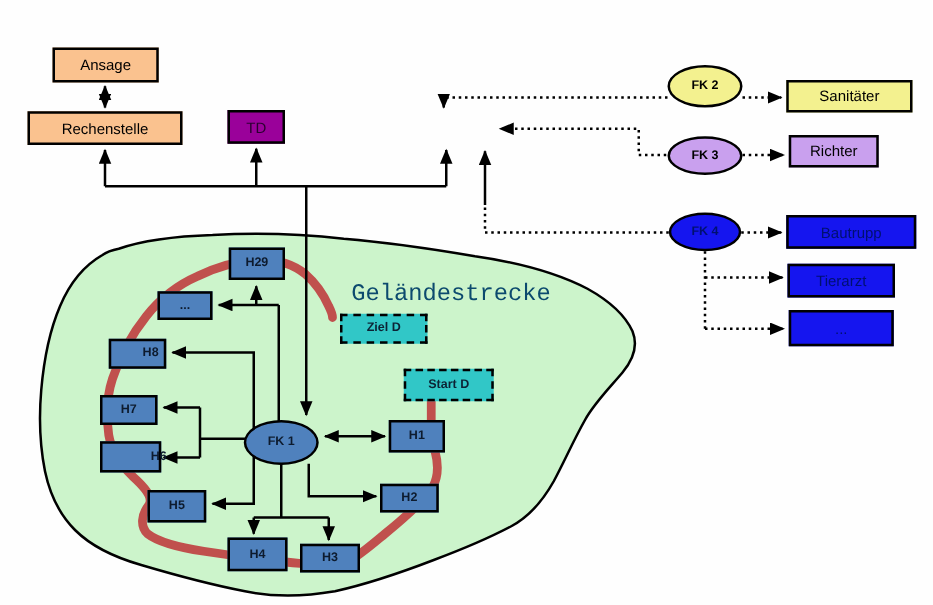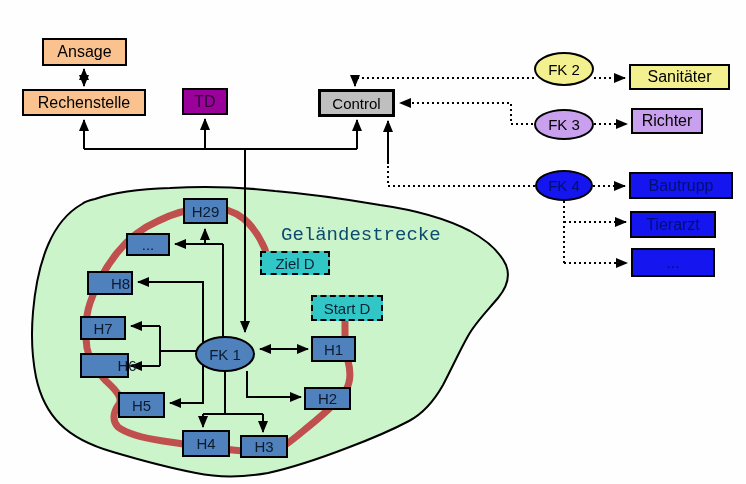--- a/index.html
+++ b/index.html
@@ -1,32 +1,32 @@
 <!DOCTYPE html>
 <html style="--peach: #FAC28F; --magenta: #9A019A; --gray: #BFBFBF; --yellow: #F3F18F; --plum: #C9A0EE; --blue: #1515EF; --steel_blue: #4F81BD; --cyan: #31C7C7; --green_area: #CCF4CB; --route_red: #C0504D; --line_black: #000000;"><head>
 <meta charset="utf-8">
 <style>
   html,body{margin:0;padding:0;background:#fff;}
   #stage{position:relative;width:746px;height:484px;background:#fefefe;overflow:hidden;
          font-family:"Liberation Sans",sans-serif;}
   #wires{position:absolute;left:0;top:0;z-index:1;}
   .node{position:absolute;box-sizing:border-box;border:2px solid #000;z-index:2;
         display:flex;align-items:center;justify-content:center;
-        font-size:16px;color:#000;white-space:nowrap;line-height:1;}
+        font-size:12px;color:#000;white-space:nowrap;line-height:1;}
   .ellipse{border-radius:50%;}
-  .dashedb{border:2px dashed #000;}
+  .dashedb{border:2px dashed #000;margin-left:12px;}
   .peach{background:var(--peach);}
   .magenta{background:var(--magenta);color:#2b0030;}
   .graybx{background:var(--gray);border-width:3px;}
   .yellow{background:var(--yellow);}
   .plum{background:var(--plum);}
   .bluebx{background:var(--blue);color:#001070;}
   .steel{background:var(--steel_blue);color:#0d1b2e;}
   .cyanbx{background:var(--cyan);color:#0c2335;}
-  .small{font-size:15px;}
+  .small{font-size:10px;font-weight:bold;}
   .region-label{position:absolute;z-index:2;font-family:Liberation Mono, monospace;
         font-size:19px;color:#0c4a6e;white-space:nowrap;}
 </style>
 </head>
 <body>
 
 <div id="stage">
 
   <svg id="wires" width="746" height="484" viewBox="0 0 746 484">
     <defs>
@@ -92,21 +92,20 @@
       <path d="M564,222 L626,222" marker-end="url(#arr)"></path>
       <path d="M564,263 L627,263" marker-end="url(#arr)"></path>
     </g>
   </svg>
 
   <div class="region-label" style="left:281px;top:224px;">Geländestrecke</div>
 
   <div class="node peach" style="left:42px;top:38px;width:85px;height:28px;">Ansage</div>
   <div class="node peach" style="left:22px;top:89px;width:124px;height:27px;">Rechenstelle</div>
   <div class="node magenta" style="left:182px;top:88px;width:46px;height:27px;">TD</div>
-  <div class="node graybx small" style="left:318px;top:89px;width:77px;height:28px;">Control</div>
 
   <div class="node yellow ellipse small" style="left:534px;top:52px;width:60px;height:34px;">FK 2</div>
   <div class="node yellow" style="left:629px;top:64px;width:101px;height:26px;">Sanitäter</div>
   <div class="node plum ellipse small" style="left:534px;top:109px;width:60px;height:31px;">FK 3</div>
   <div class="node plum" style="left:631px;top:108px;width:72px;height:26px;">Richter</div>
   <div class="node bluebx ellipse small" style="left:535px;top:170px;width:58px;height:31px;">FK 4</div>
   <div class="node bluebx" style="left:629px;top:172px;width:104px;height:27px;">Bautrupp</div>
   <div class="node bluebx" style="left:630px;top:211px;width:86px;height:27px;">Tierarzt</div>
   <div class="node bluebx" style="left:631px;top:248px;width:84px;height:29px;">...</div>
 

